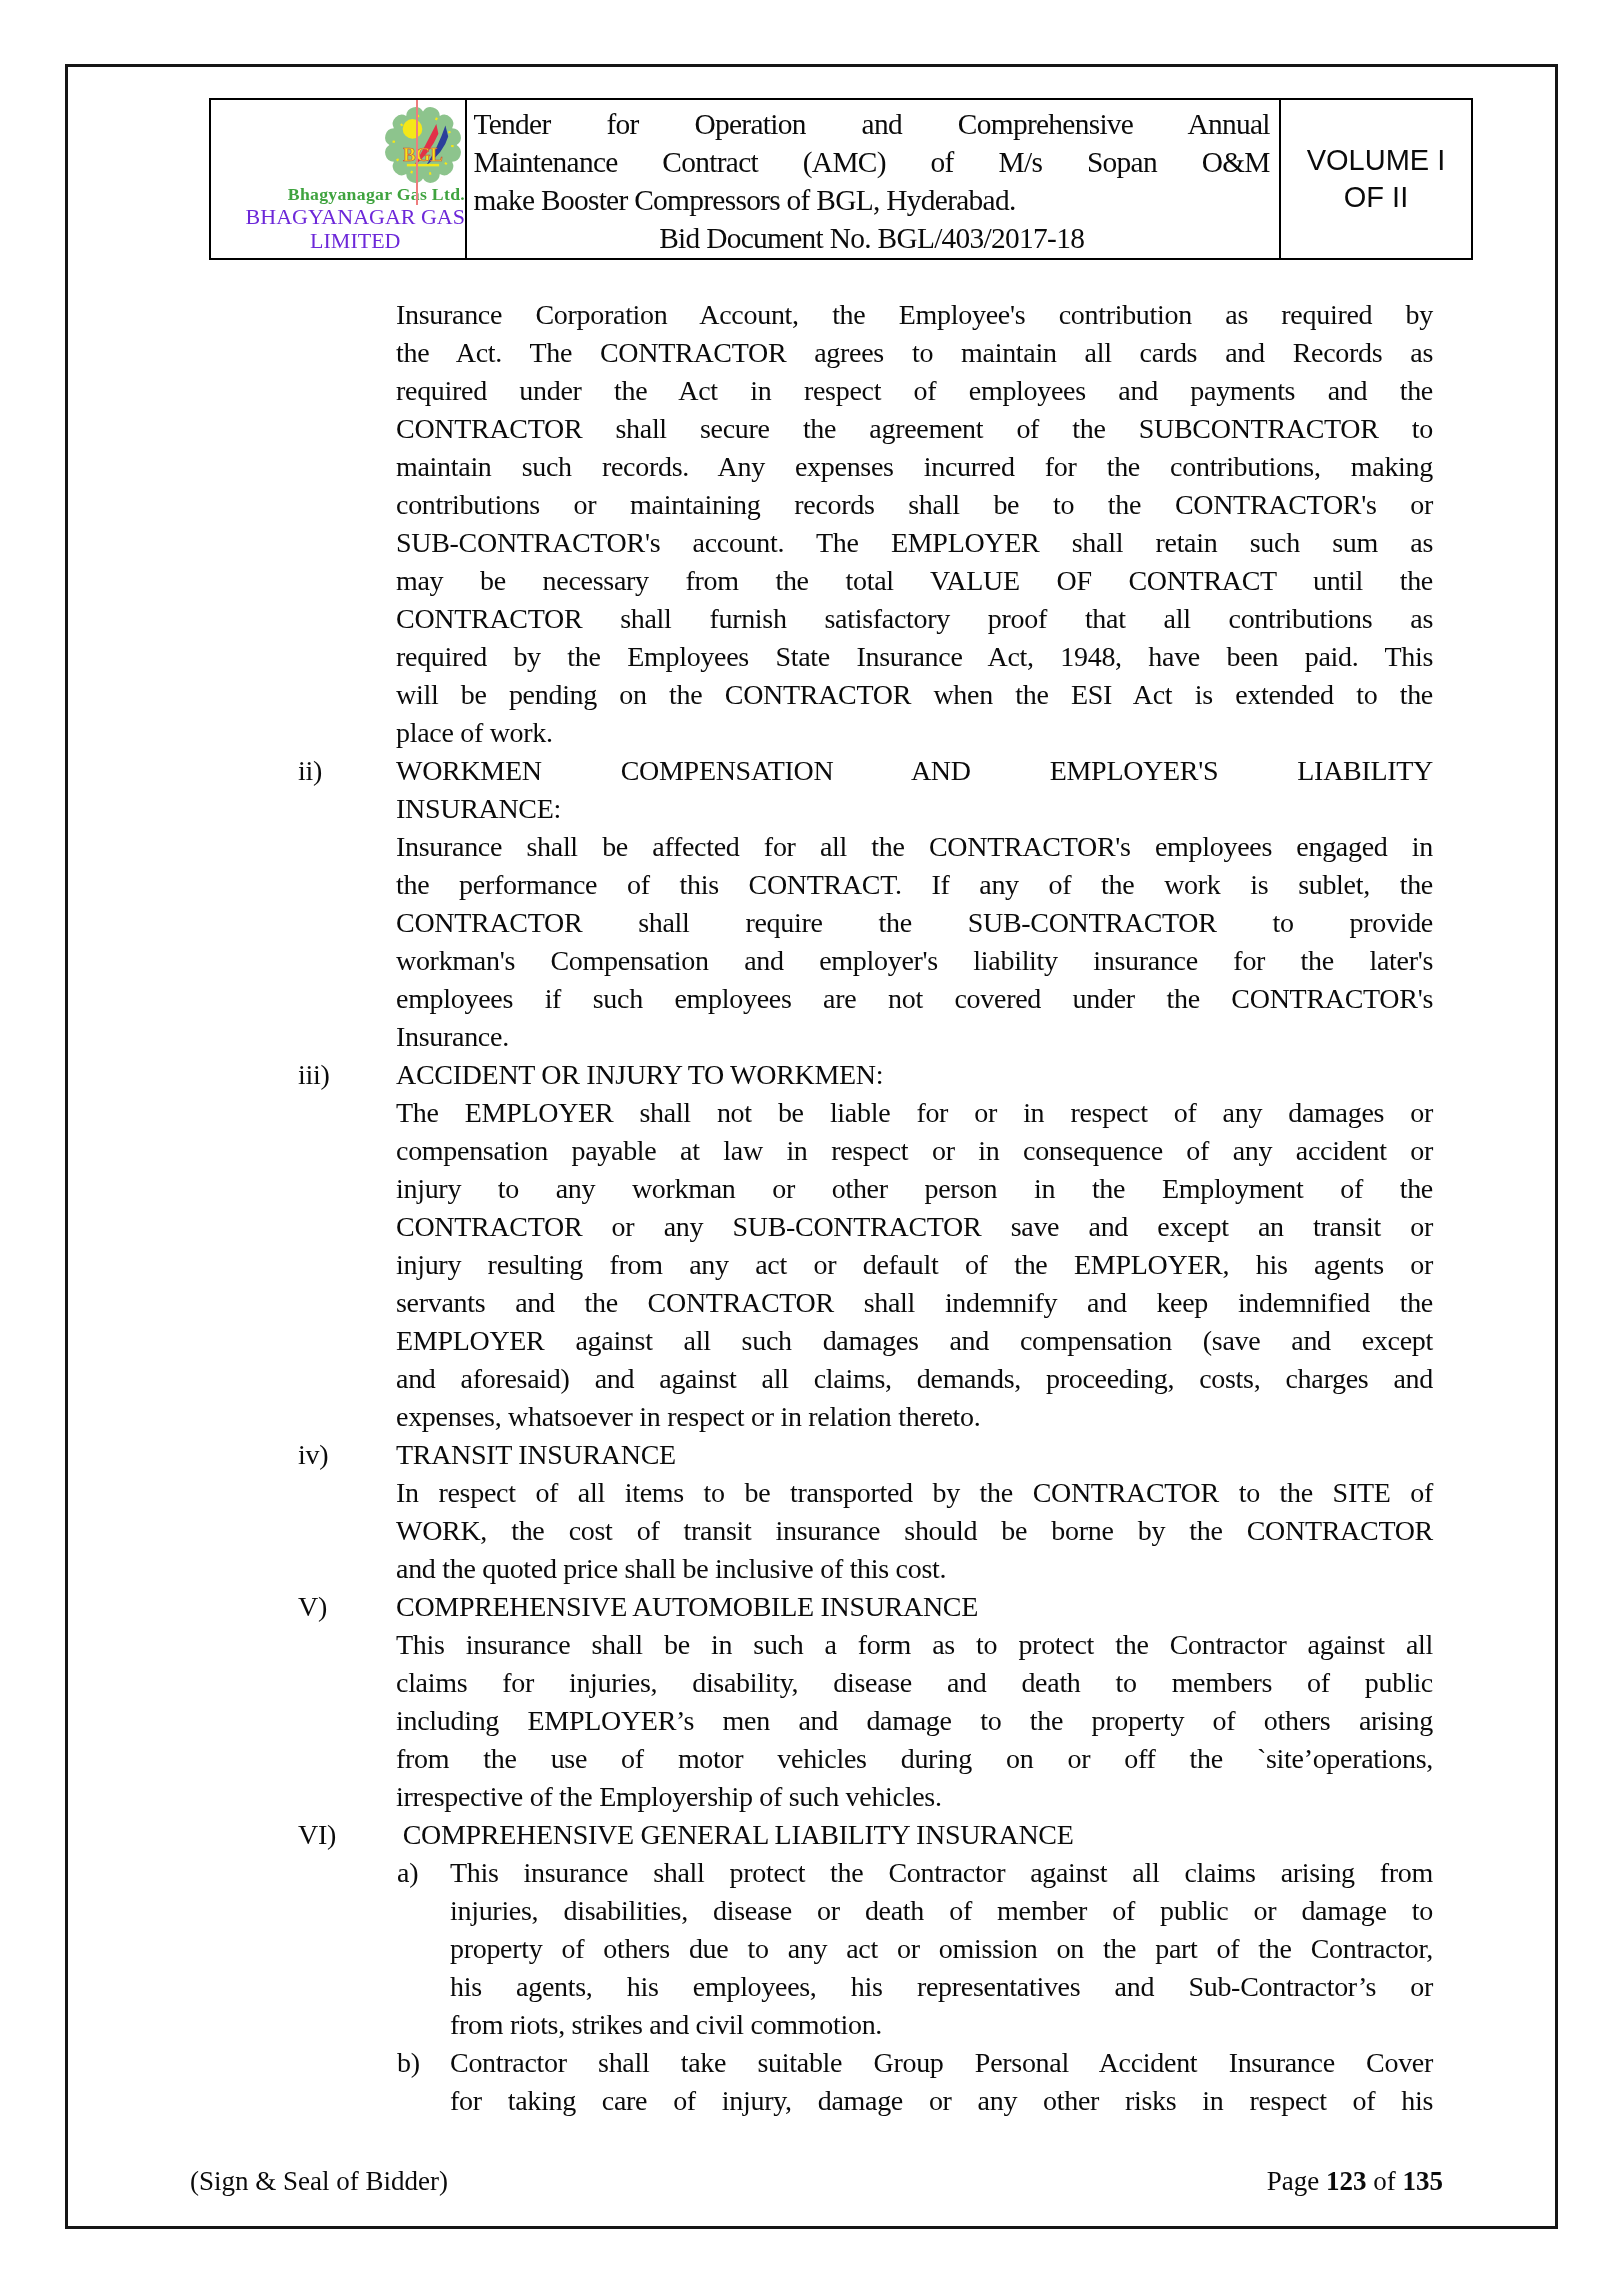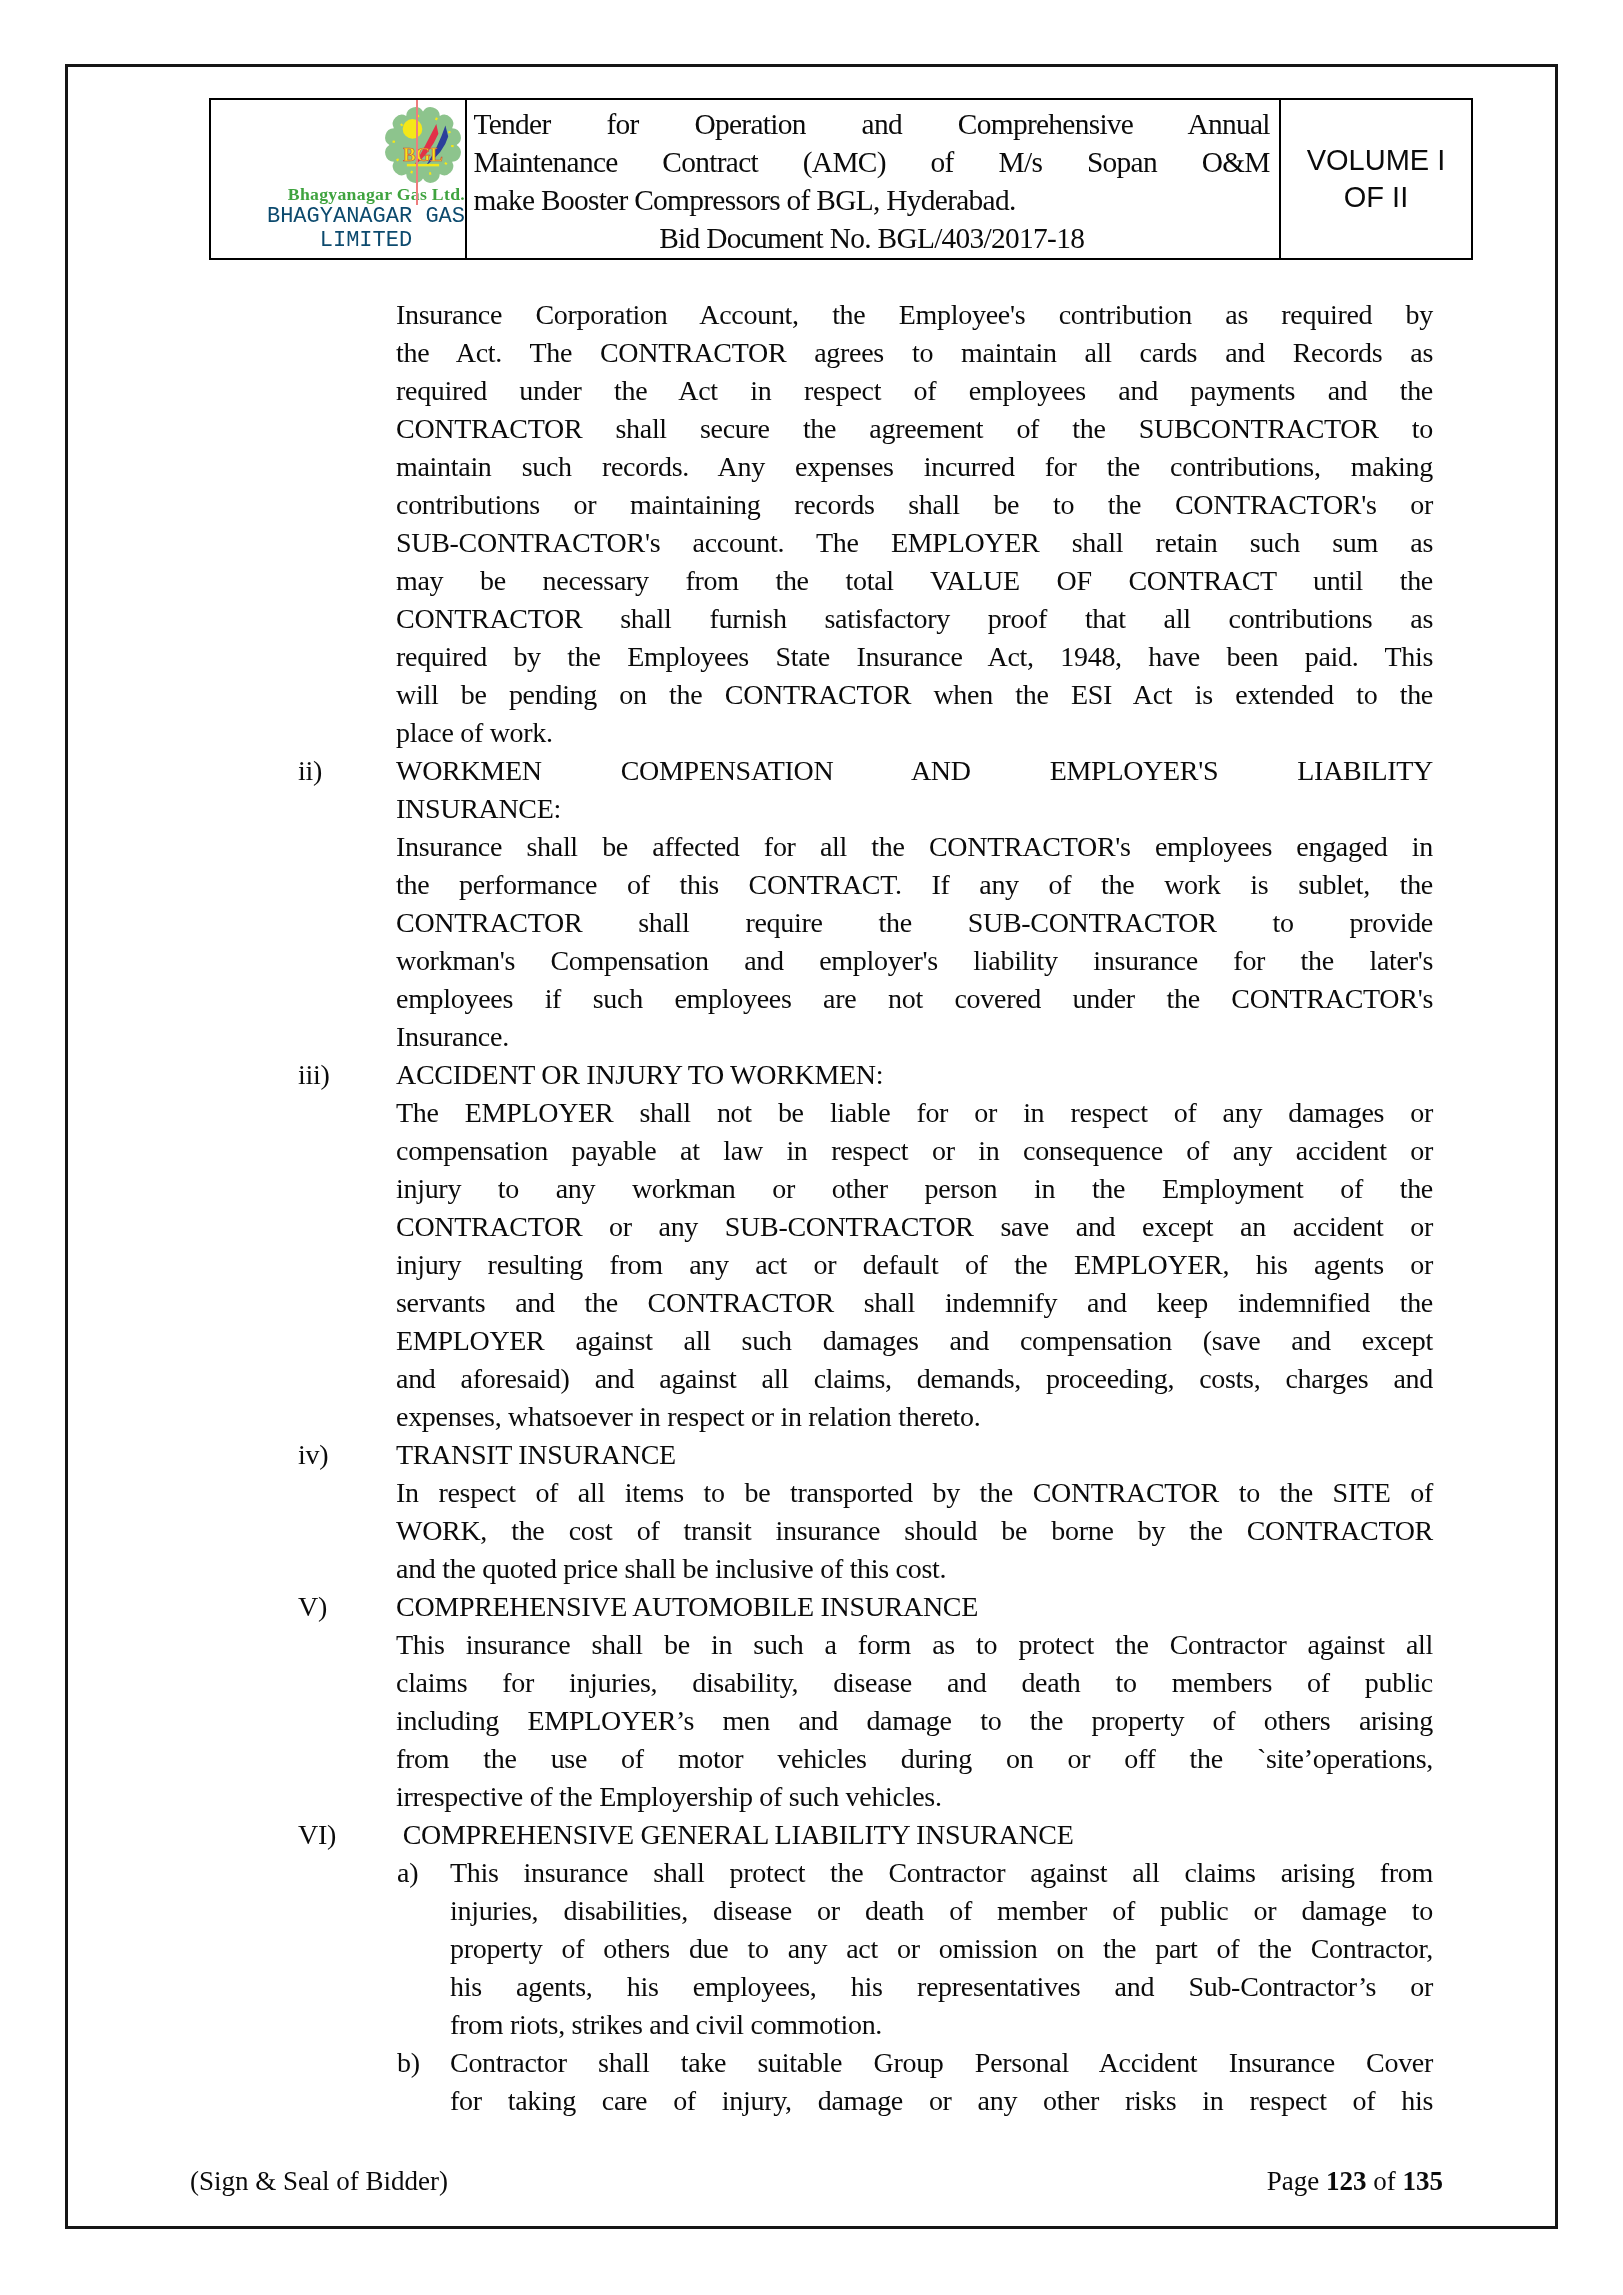--- a/index.html
+++ b/index.html
@@ -20,22 +20,22 @@
     width:256px; box-sizing:border-box; border-right:2.6px solid #000;
     position:relative; display:flex; flex-direction:column; align-items:flex-end;
     padding-top:3.3px; overflow:hidden;
   }
   .red-divider { position:absolute; top:0; left:205px; width:2px; height:105px; }
   .logo-subtext {
     font-family:"Liberation Serif", serif; font-weight:bold; font-size:17.7px;
     line-height:18.3px; letter-spacing:0.3px; margin-top:-2.6px;
   }
   .logo-company {
-    font-family:Liberation Mono, monospace; font-size:22px; line-height:24px;
-    text-align:center; margin-top:2px; color:#0c4a6e;
+    font-family:Liberation Serif, serif; font-size:22px; line-height:24px;
+    text-align:center; margin-top:2px; color:#6d28d9;
   }
   .cell-title {
     flex:1; box-sizing:border-box; padding:4.6px 9.2px 0 6.5px;
     font-family:"Liberation Sans", sans-serif;
   }
   .title-line { font-size:29.4px; line-height:38px; letter-spacing:-0.7px;font-family:Liberation Serif, serif; }
   .al-justify { text-align:justify; text-align-last:justify; }
   .al-left    { text-align:left; }
   .al-center  { text-align:center; }
   .cell-vol {
@@ -131,21 +131,21 @@
         <div class="bline endleft">Insurance.</div>
       </div>
       <div class="block">
         <span class="block-label">iii)</span>
         <div class="bline endleft">ACCIDENT OR INJURY TO WORKMEN:</div>
       </div>
       <div class="block">
         <div class="bline">The EMPLOYER shall not be liable for or in respect of any damages or</div>
         <div class="bline">compensation payable at law in respect or in consequence of any accident or</div>
         <div class="bline">injury to any workman or other person in the Employment of the</div>
-        <div class="bline">CONTRACTOR or any SUB-CONTRACTOR save and except an accident or</div>
+        <div class="bline">CONTRACTOR or any SUB-CONTRACTOR save and except an transit or</div>
         <div class="bline">injury resulting from any act or default of the EMPLOYER, his agents or</div>
         <div class="bline">servants and the CONTRACTOR shall indemnify and keep indemnified the</div>
         <div class="bline">EMPLOYER against all such damages and compensation (save and except</div>
         <div class="bline">and aforesaid) and against all claims, demands, proceeding, costs, charges and</div>
         <div class="bline endleft">expenses, whatsoever in respect or in relation thereto.</div>
       </div>
       <div class="block">
         <span class="block-label">iv)</span>
         <div class="bline endleft">TRANSIT INSURANCE</div>
       </div>

